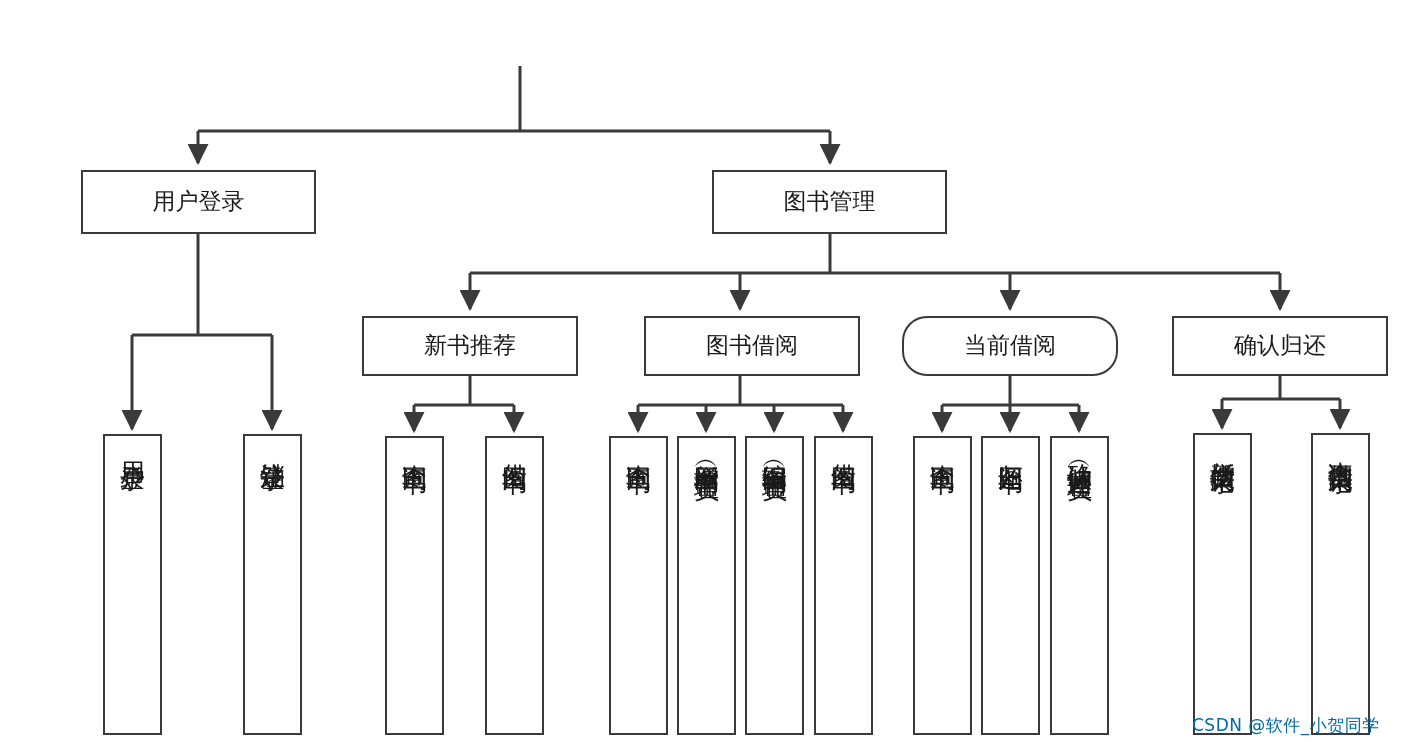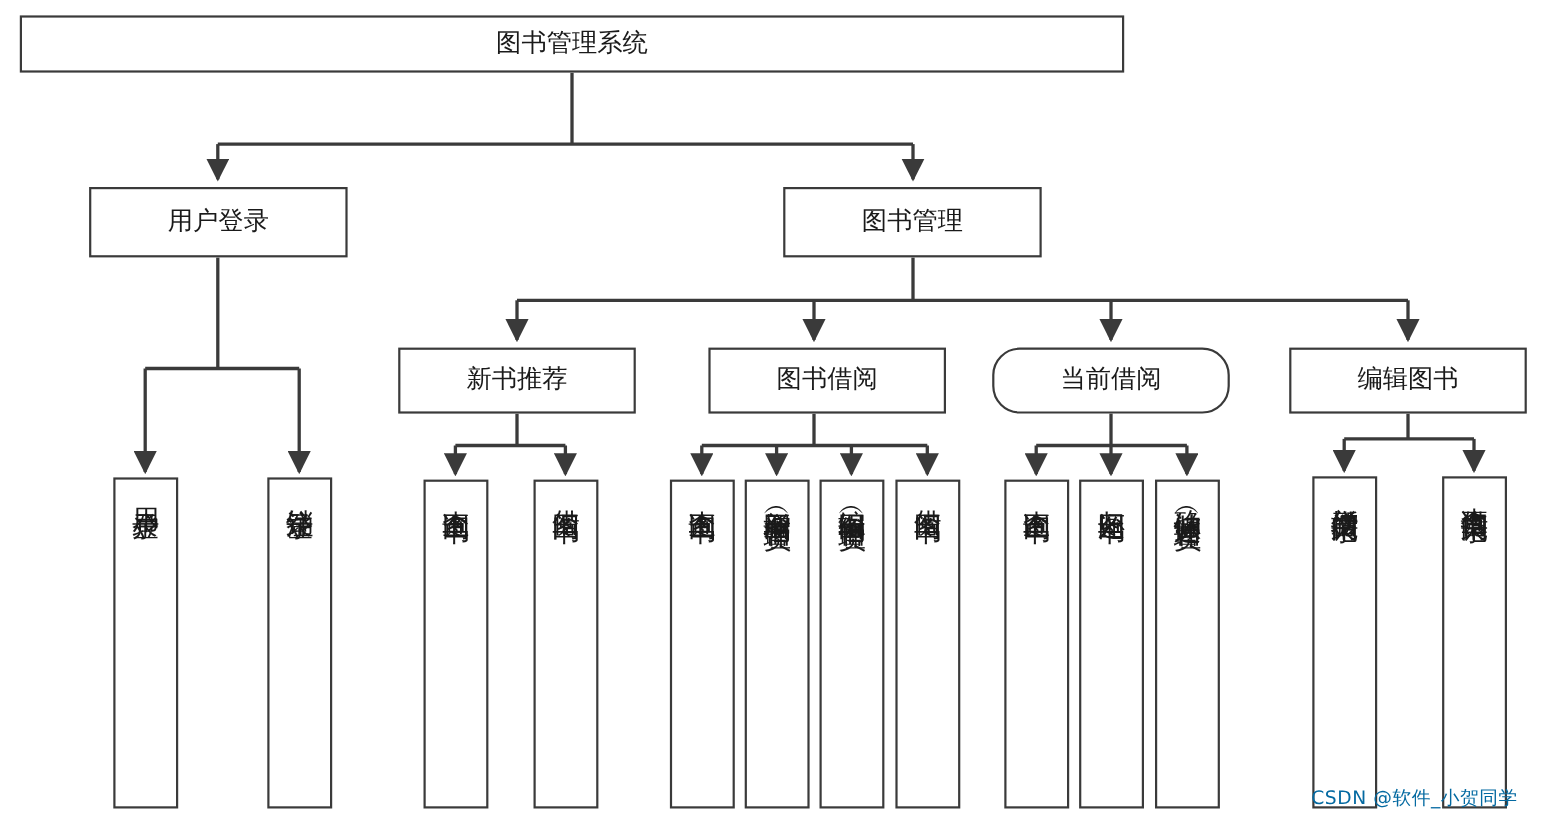--- a/index.html
+++ b/index.html
@@ -125,23 +125,20 @@
 
       <path d="M 1280 376 L 1280 399"></path>
       <path d="M 1222 399 L 1340 399"></path>
       <path d="M 1222 399 L 1222 428" marker-end="url(#arrow)"></path>
       <path d="M 1340 399 L 1340 428" marker-end="url(#arrow)"></path>
     </g>
   </svg>
 
   <div id="nodes-layer">
 
-    <div class="node root horizontal" style="left:18px; top:14px; width:1004px; height:52px;">
-      <span class="node-label">图书管理系统</span>
-    </div>
 
     <div class="node horizontal" style="left:81px; top:170px; width:235px; height:64px;">
       <span class="node-label">用户登录</span>
     </div>
 
     <div class="node horizontal" style="left:712px; top:170px; width:235px; height:64px;">
       <span class="node-label">图书管理</span>
     </div>
 
     <div class="node horizontal" style="left:362px; top:316px; width:216px; height:60px;">
@@ -150,21 +147,21 @@
 
     <div class="node horizontal" style="left:632px; top:316px; width:216px; height:60px;margin-left:12px;">
       <span class="node-label">图书借阅</span>
     </div>
 
     <div class="node horizontal" style="left:902px; top:316px; width:216px; height:60px;border-radius:25px;">
       <span class="node-label">当前借阅</span>
     </div>
 
     <div class="node horizontal" style="left:1172px; top:316px; width:216px; height:60px;">
-      <span class="node-label">编辑图书</span>
+      <span class="node-label">确认归还</span>
     </div>
 
     <div class="node vertical" style="left:103px; top:434px; width:59px; height:301px;">
       <span class="node-label">用户登录</span>
     </div>
 
     <div class="node vertical" style="left:243px; top:434px; width:59px; height:301px;">
       <span class="node-label">注销登录</span>
     </div>
 

